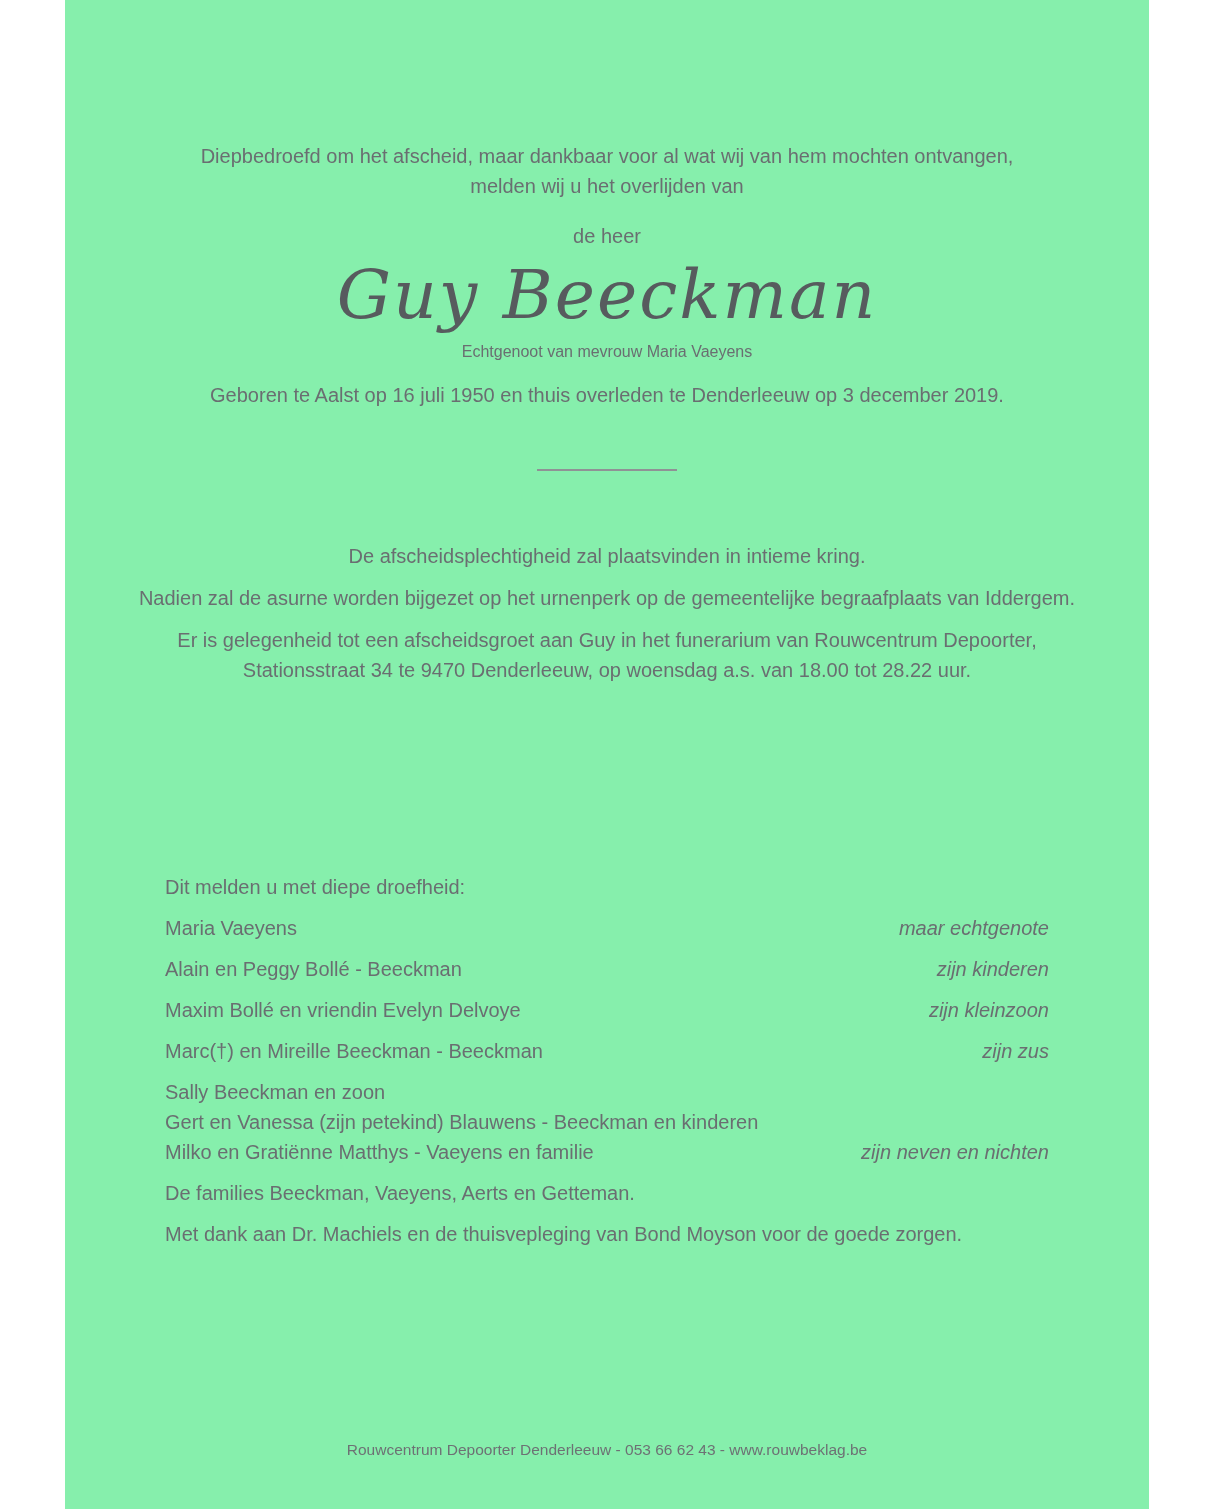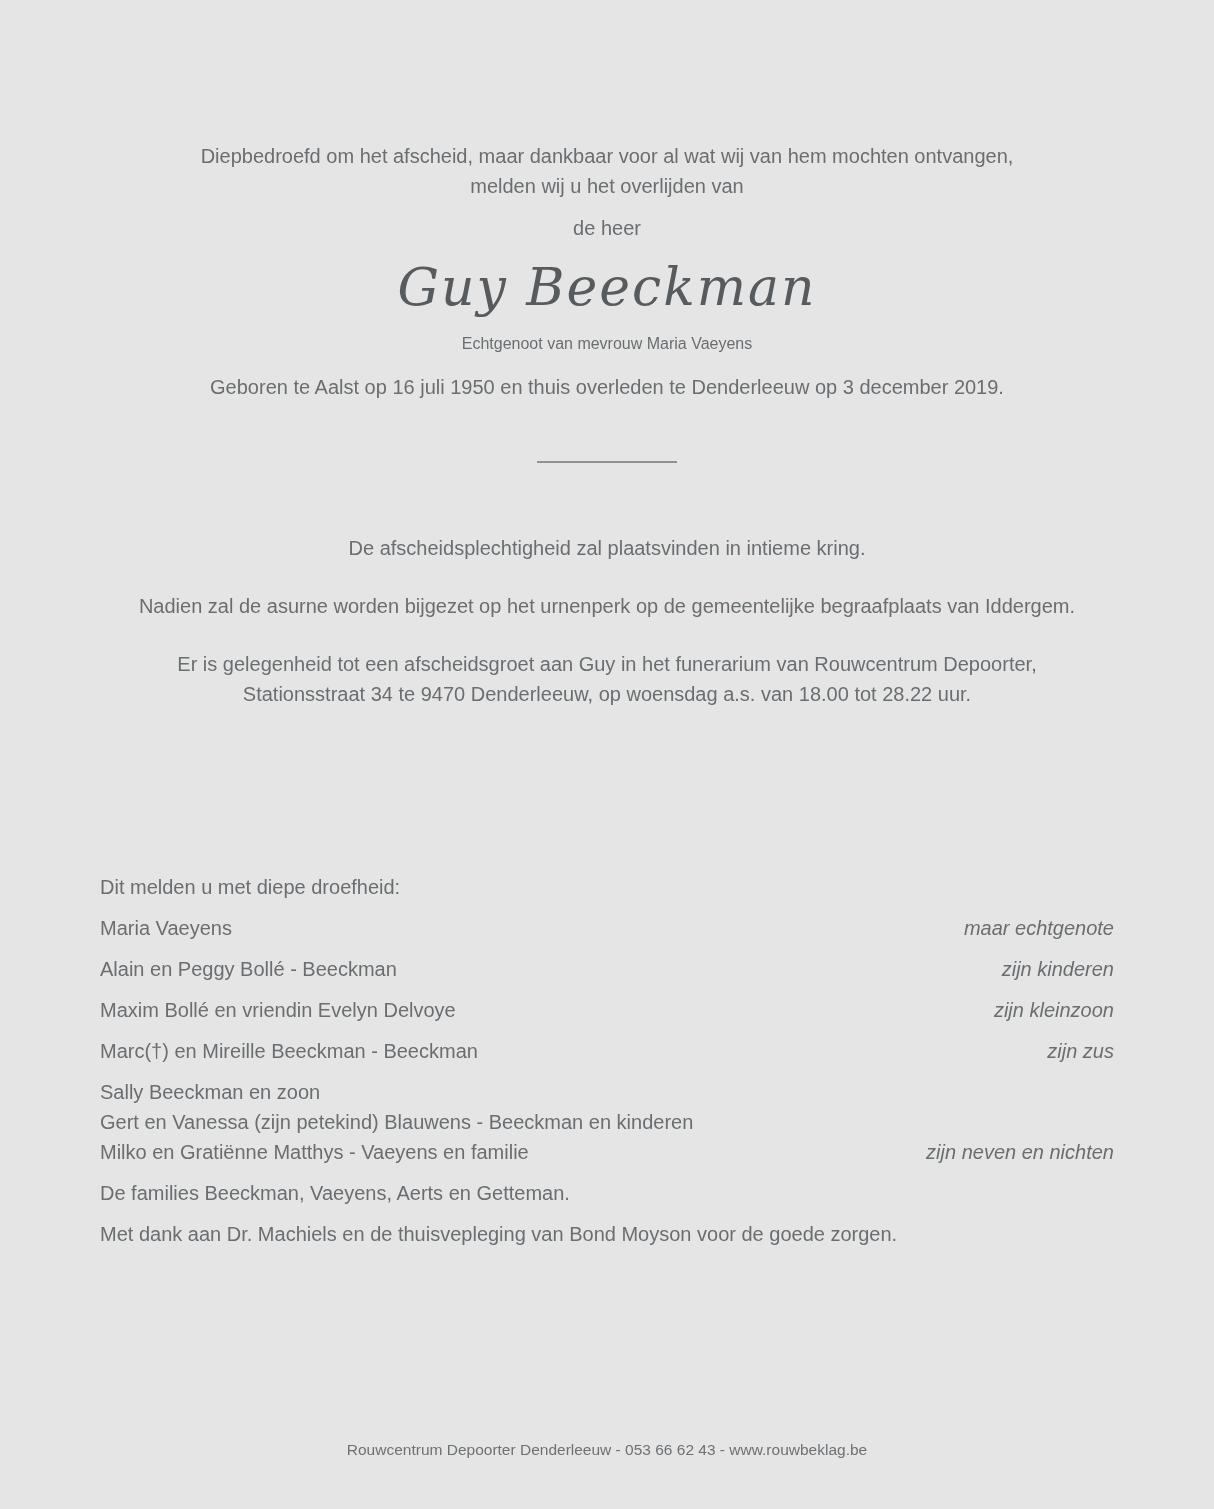--- a/index.html
+++ b/index.html
@@ -1,49 +1,49 @@
 <!DOCTYPE html>
 <html><head>
 <meta charset="utf-8">
 <style>
   html, body { margin: 0; padding: 0; background: #ffffff; }
   .page {
     position: relative;
-    width: 1214px;
+    width: 1084px;
     height: 1509px;
     margin: 0 auto;
-    background: #e5e5e5;
+    background: #86efac;
     font-family: "Liberation Sans", "DejaVu Sans", sans-serif;
     color: #6a6e71;
     font-size: 20px;
     overflow: hidden;
   }
   .centered { text-align: center; }
   .intro { margin-top: 141px; line-height: 30px; }
-  .salutation { margin-top: 12px; line-height: 30px; }
+  .salutation { margin-top: 20px; line-height: 30px; }
   .deceased-name {
     margin-top: 6px;
     font-family: "DejaVu Serif", serif;
     font-style: italic;
-    font-size: 52px;
+    font-size: 68px;
     line-height: 76px;
     color: #575b5e;
     letter-spacing: 2px;
   }
   .spouse-line { margin-top: 4px; line-height: 30px; font-size: 16px; }
   .life-dates { margin-top: 13px; line-height: 30px; }
   .divider {
     width: 140px;
     height: 0;
     border-top: 2px solid #8f9295;
     margin: 59px auto 0 auto;
   }
   .ceremony { margin-top: 70px; }
   .ceremony-line { line-height: 30px; }
-  .ceremony-gap { margin-top: 28px; }
+  .ceremony-gap { margin-top: 12px; }
   .family-section {
     position: absolute;
     left: 100px;
     right: 100px;
     top: 872px;
   }
   .family-intro { line-height: 30px; margin-bottom: 11px; }
   .family-row {
     display: flex;
     justify-content: space-between;

